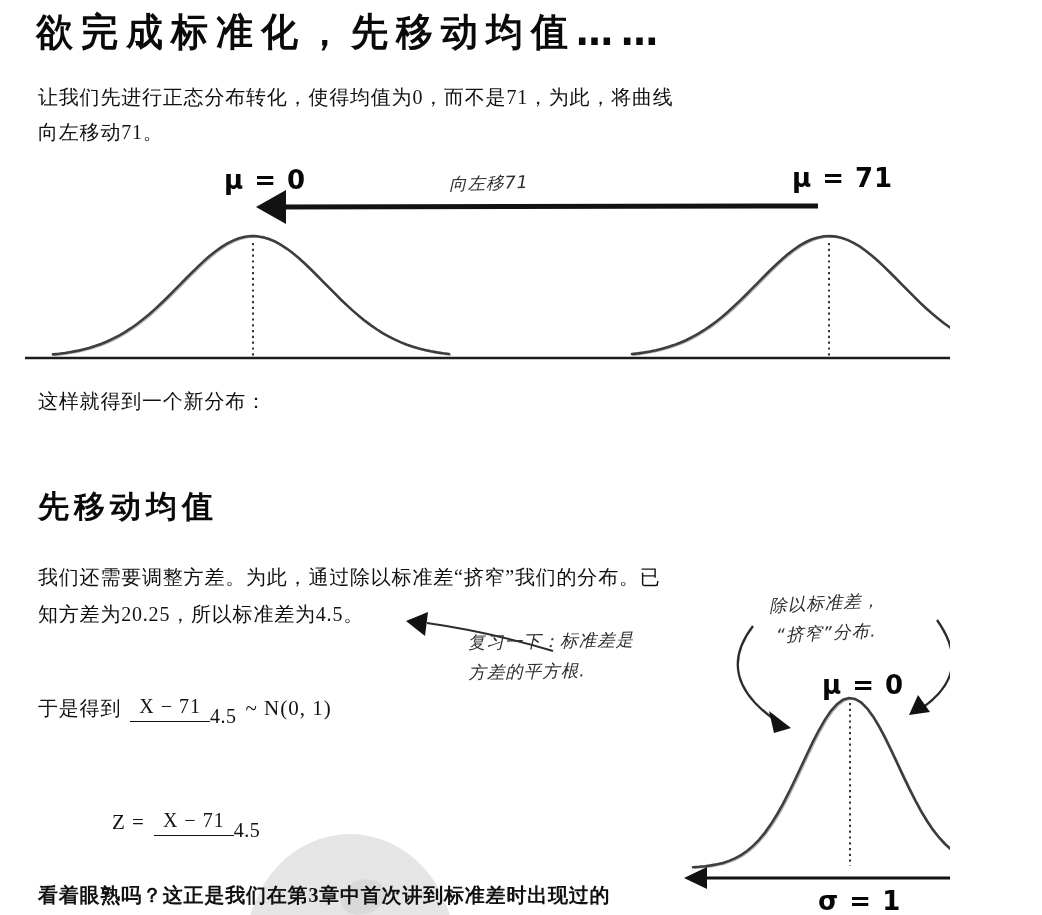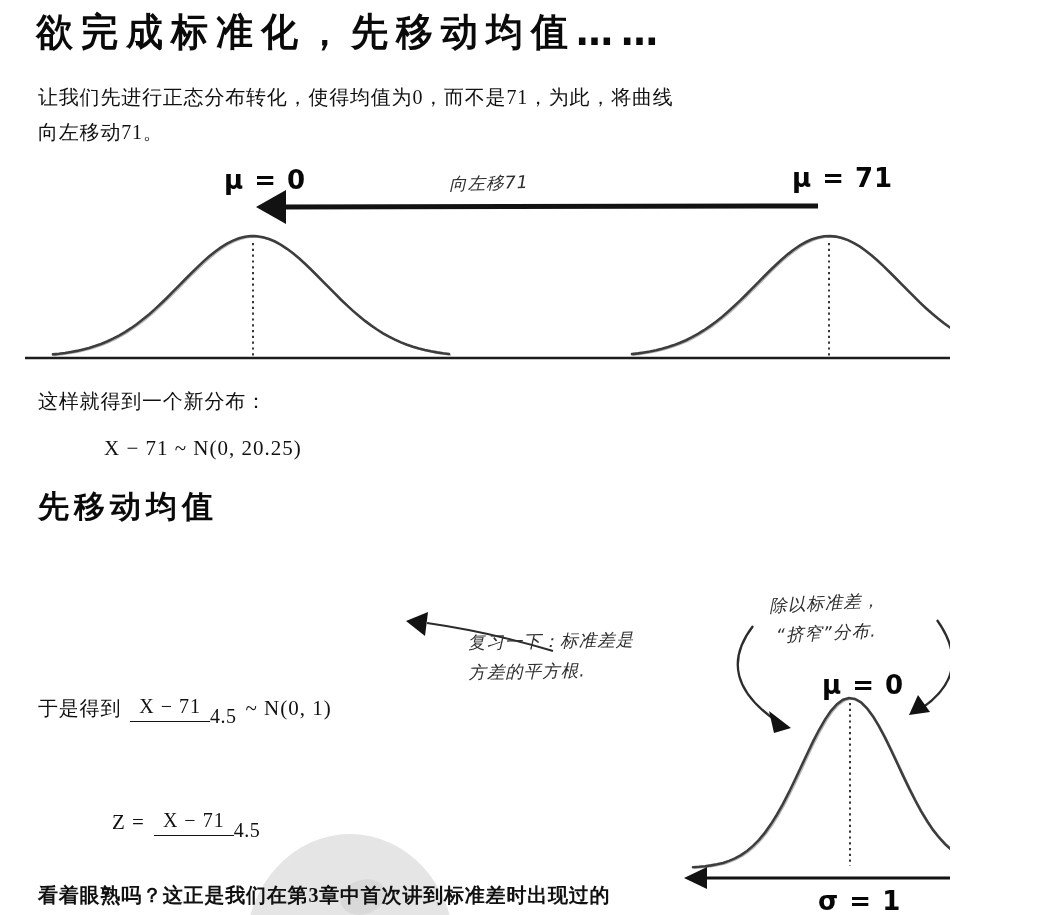--- a/index.html
+++ b/index.html
@@ -90,24 +90,25 @@
   <div class="txt page-title" style="left:36px;top:8px;">欲完成标准化，先移动均值……</div>
 
   <div class="txt body-text" style="left:38px;top:84px;">让我们先进行正态分布转化，使得均值为0，而不是71，为此，将曲线</div>
   <div class="txt body-text" style="left:38px;top:119px;">向左移动71。</div>
 
   <div class="txt bold-label" style="left:224px;top:165px;">μ = 0</div>
   <div class="txt hand" style="left:449px;top:168px;transform:rotate(-1.5deg);">向左移71</div>
   <div class="txt bold-label" style="left:792px;top:163px;">μ = 71</div>
 
   <div class="txt body-text" style="left:38px;top:388px;">这样就得到一个新分布：</div>
-  <div class="txt formula" style="left:104px;top:436px;">X − 71 ~ N(0, 20.25)</div>
 
   <div class="txt section-heading" style="left:38px;top:486px;">先移动均值</div>
 
+  <div class="txt body-text" style="left:38px;top:564px;">我们还需要调整方差。为此，通过除以标准差“挤窄”我们的分布。已</div>
+  <div class="txt body-text" style="left:38px;top:601px;">知方差为20.25，所以标准差为4.5。</div>
 
   <div class="txt hand" style="left:468px;top:626px;transform:rotate(-1deg);">
     <div>复习一下：标准差是</div>
     <div>方差的平方根.</div>
   </div>
 
   <div class="formula-row" style="left:38px;top:678px;height:60px;">
     <span class="body-text">于是得到</span>
     <span class="frac">
       <span class="num">X − 71</span>

